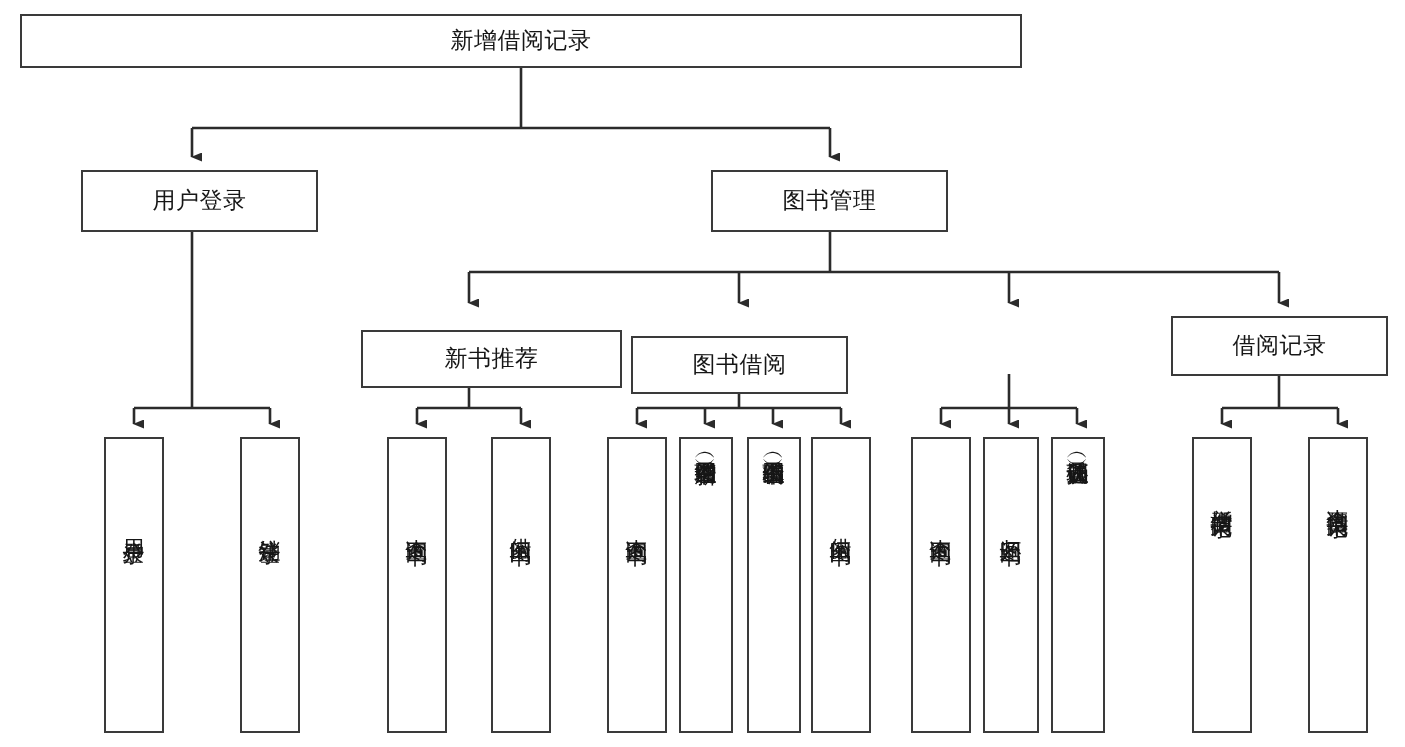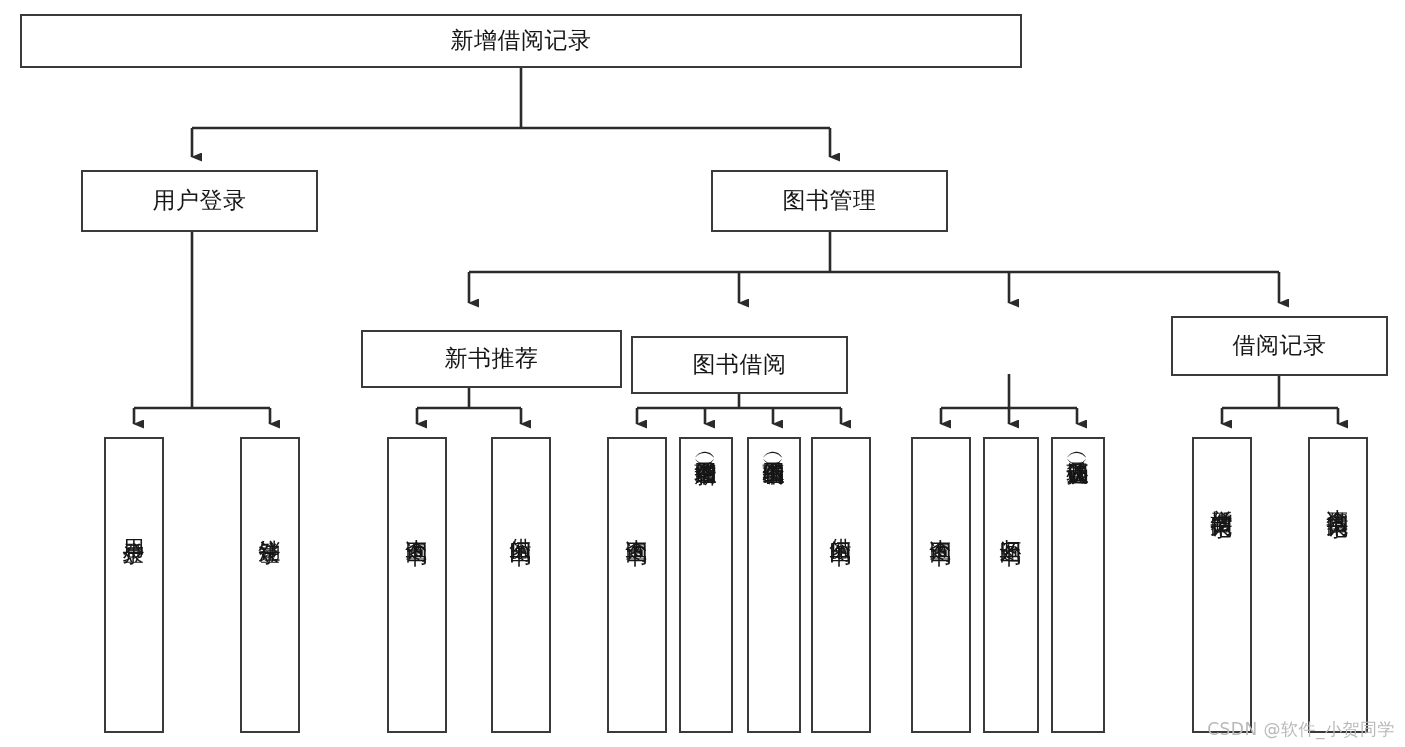--- a/index.html
+++ b/index.html
@@ -199,15 +199,14 @@
     <span class="node-label">确认归还（管理员）</span>
   </div>
 
   <div class="node node-leaf leaf-mid" style="left:1192px; top:437px; width:60px; height:296px;">
     <span class="node-label">新增借阅记录</span>
   </div>
   <div class="node node-leaf leaf-mid" style="left:1308px; top:437px; width:60px; height:296px;">
     <span class="node-label">查询借阅记录</span>
   </div>
 
-  <div id="watermark">CSDN @软件_小贺同学</div>
 
 </div>
 
 </body></html>

